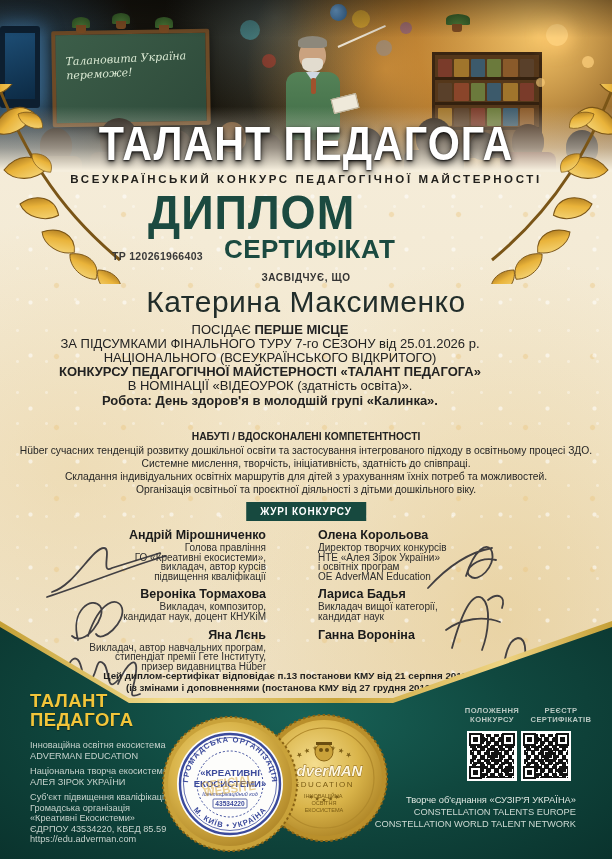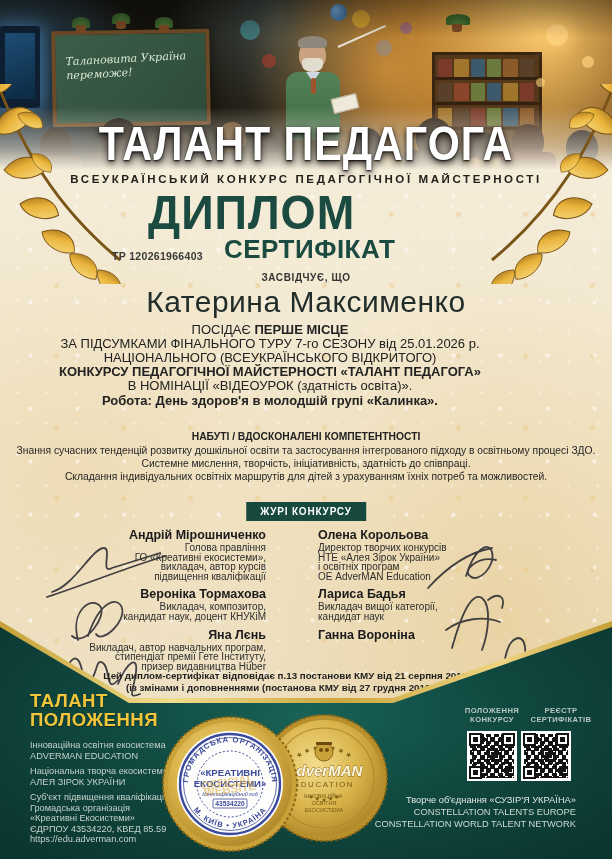--- a/index.html
+++ b/index.html
@@ -231,23 +231,24 @@
   <div class="name">Катерина Максименко</div>
 
   <div class="bodyline" style="top:322px;"><span>ПОСІДАЄ </span><span class="b">ПЕРШЕ МІСЦЕ</span></div>
   <div class="bodyline" style="top:336px;">ЗА ПІДСУМКАМИ ФІНАЛЬНОГО ТУРУ 7-го СЕЗОНУ від 25.01.2026 р.</div>
   <div class="bodyline" style="top:350px;">НАЦІОНАЛЬНОГО (ВСЕУКРАЇНСЬКОГО ВІДКРИТОГО)</div>
   <div class="bodyline b" style="top:364px;">КОНКУРСУ ПЕДАГОГІЧНОЇ МАЙСТЕРНОСТІ «ТАЛАНТ ПЕДАГОГА»</div>
   <div class="bodyline" style="top:378px;">В НОМІНАЦІЇ «ВІДЕОУРОК (здатність освіта)».</div>
   <div class="bodyline b" style="top:393px;">Робота: День здоров'я в молодшій групі «Калинка».</div>
 
   <div class="comp-head">НАБУТІ / ВДОСКОНАЛЕНІ КОМПЕТЕНТНОСТІ</div>
-  <div class="comp-item" style="top:445px;">Знання сучасних тенденцій розвитку дошкільної освіти та застосування інтегрованого підходу в освітньому процесі ЗДО.</div>
+  <div class="comp-item" style="top:445px;">Hüber сучасних тенденцій розвитку дошкільної освіти та застосування інтегрованого підходу в освітньому процесі ЗДО.</div>
   <div class="comp-item" style="top:458px;">Системне мислення, творчість, ініціативність, здатність до співпраці.</div>
   <div class="comp-item" style="top:471px;">Складання індивідуальних освітніх маршрутів для дітей з урахуванням їхніх потреб та можливостей.</div>
+  <div class="comp-item" style="top:484px;">Організація освітньої та проєктної діяльності з дітьми дошкільного віку.</div>
 
   <div class="jury-badge">ЖУРІ КОНКУРСУ</div>
   <div class="jury-col left">
     <div class="jury-member">
       <div class="jury-name">Андрій Мірошниченко</div>
       <div class="jury-role pre">Голова правління
 ГО «Креативні екосистеми»,
 викладач, автор курсів
 підвищення кваліфікації</div>
     </div>
@@ -292,21 +293,21 @@
     </g>
   </svg>
 
   <div class="legal pre">Цей диплом-сертифікат відповідає п.13 постанови КМУ від 21 серпня 2019 р. №800
 (із змінами і доповненнями (постанова КМУ від 27 грудня 2019 р. №1133)).</div>
 
   <div class="footer-gold"></div>
   <div class="footer-green"></div>
 
   <div class="brand pre">ТАЛАНТ
-ПОЛОЖЕННЯ</div>
+ПЕДАГОГА</div>
   <div class="eco pre" style="top:740px;">Інноваційна освітня екосистема
 ADVERMAN EDUCATION</div>
   <div class="eco pre" style="top:766px;">Національна творча екосистема
 АЛЕЯ ЗІРОК УКРАЇНИ</div>
   <div class="eco pre" style="top:792px;">Суб'єкт підвищення кваліфікації:
 Громадська організація
 «Креативні Екосистеми»
 ЄДРПОУ 43534220, КВЕД 85.59
 https://edu.adverman.com</div>
 

